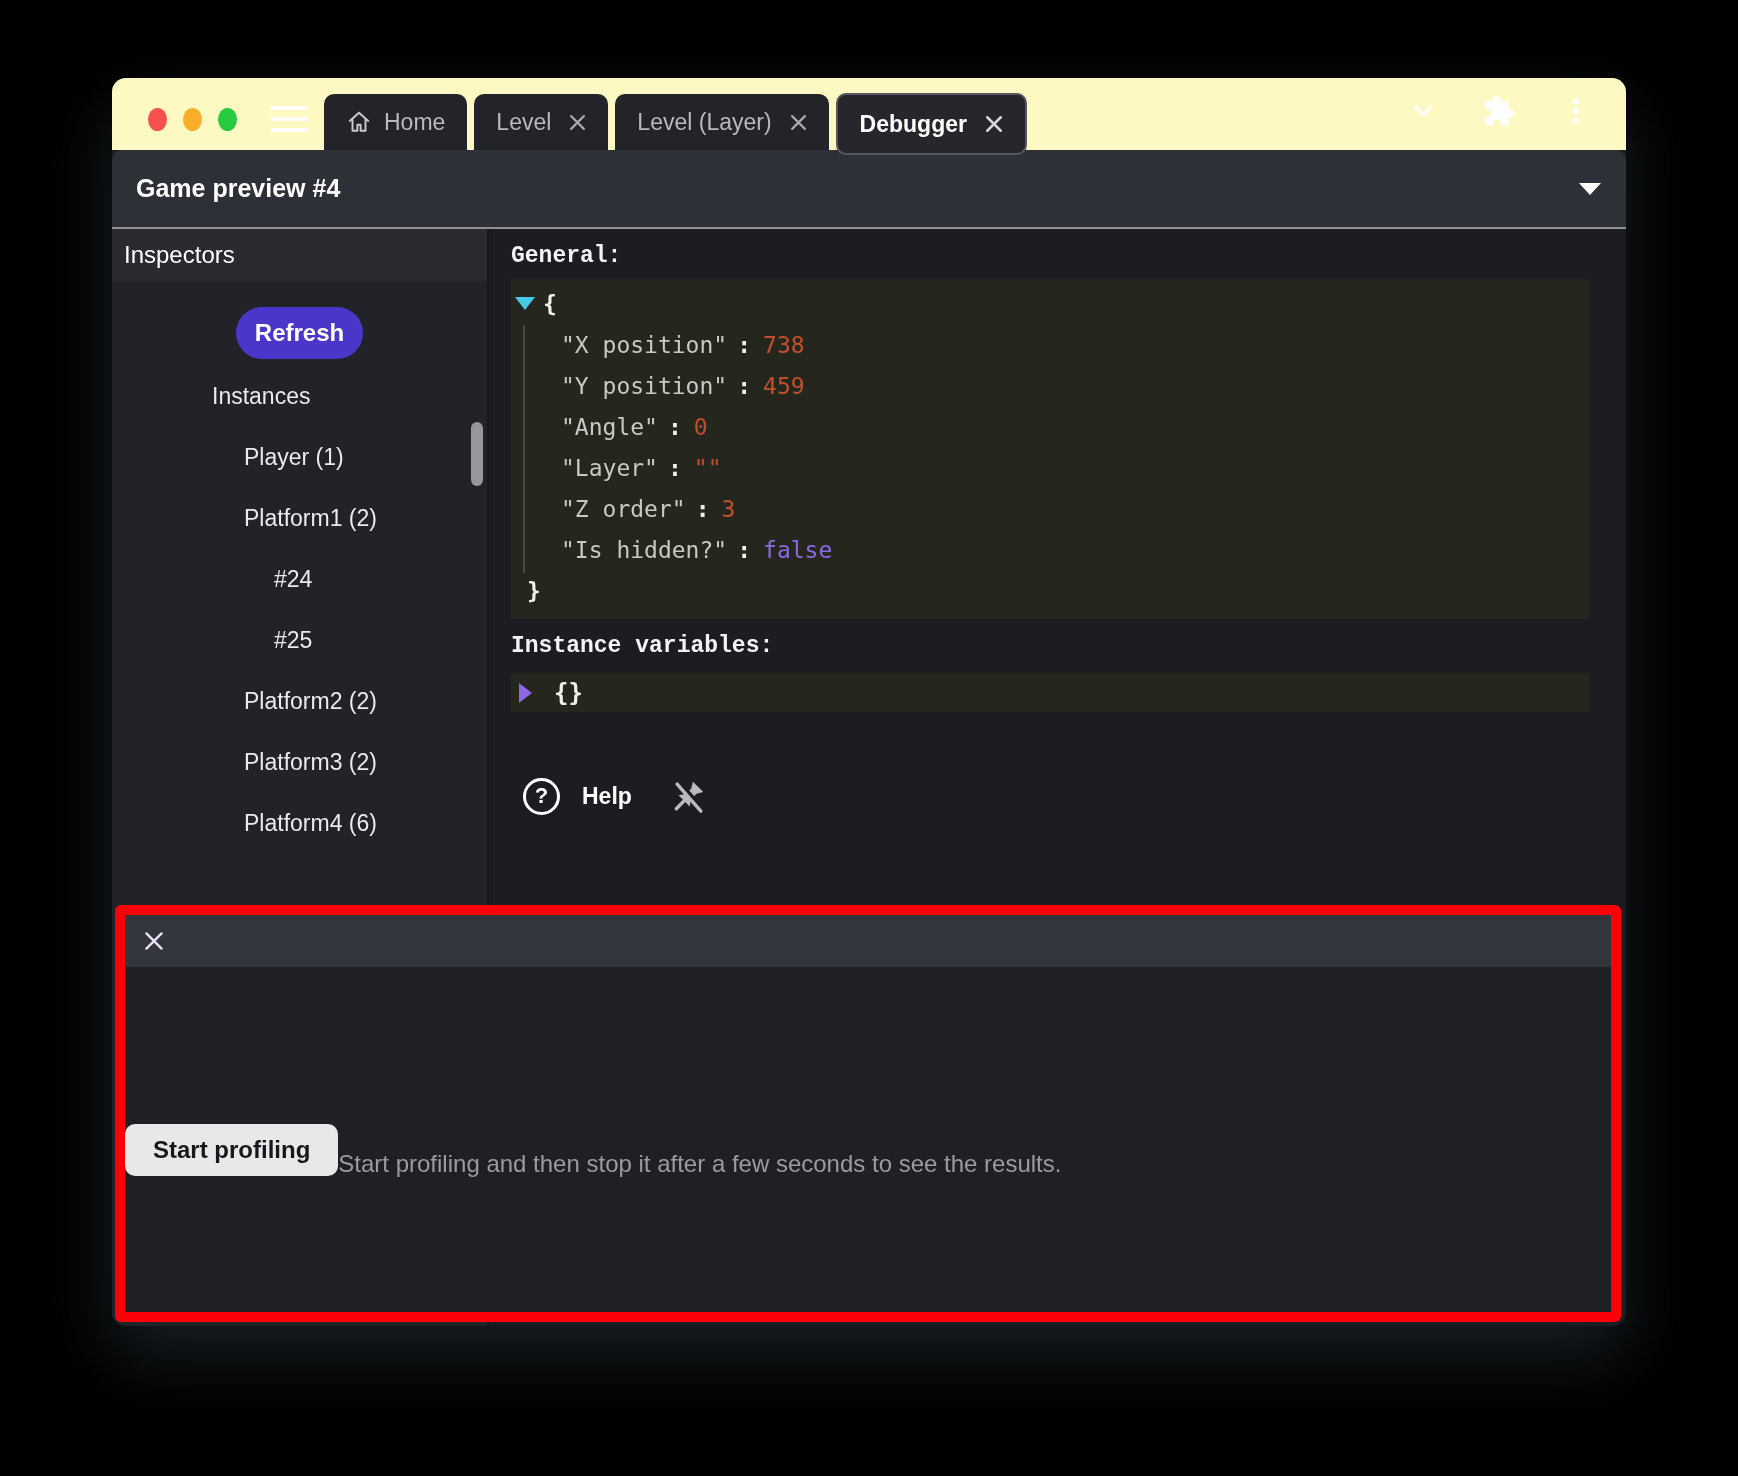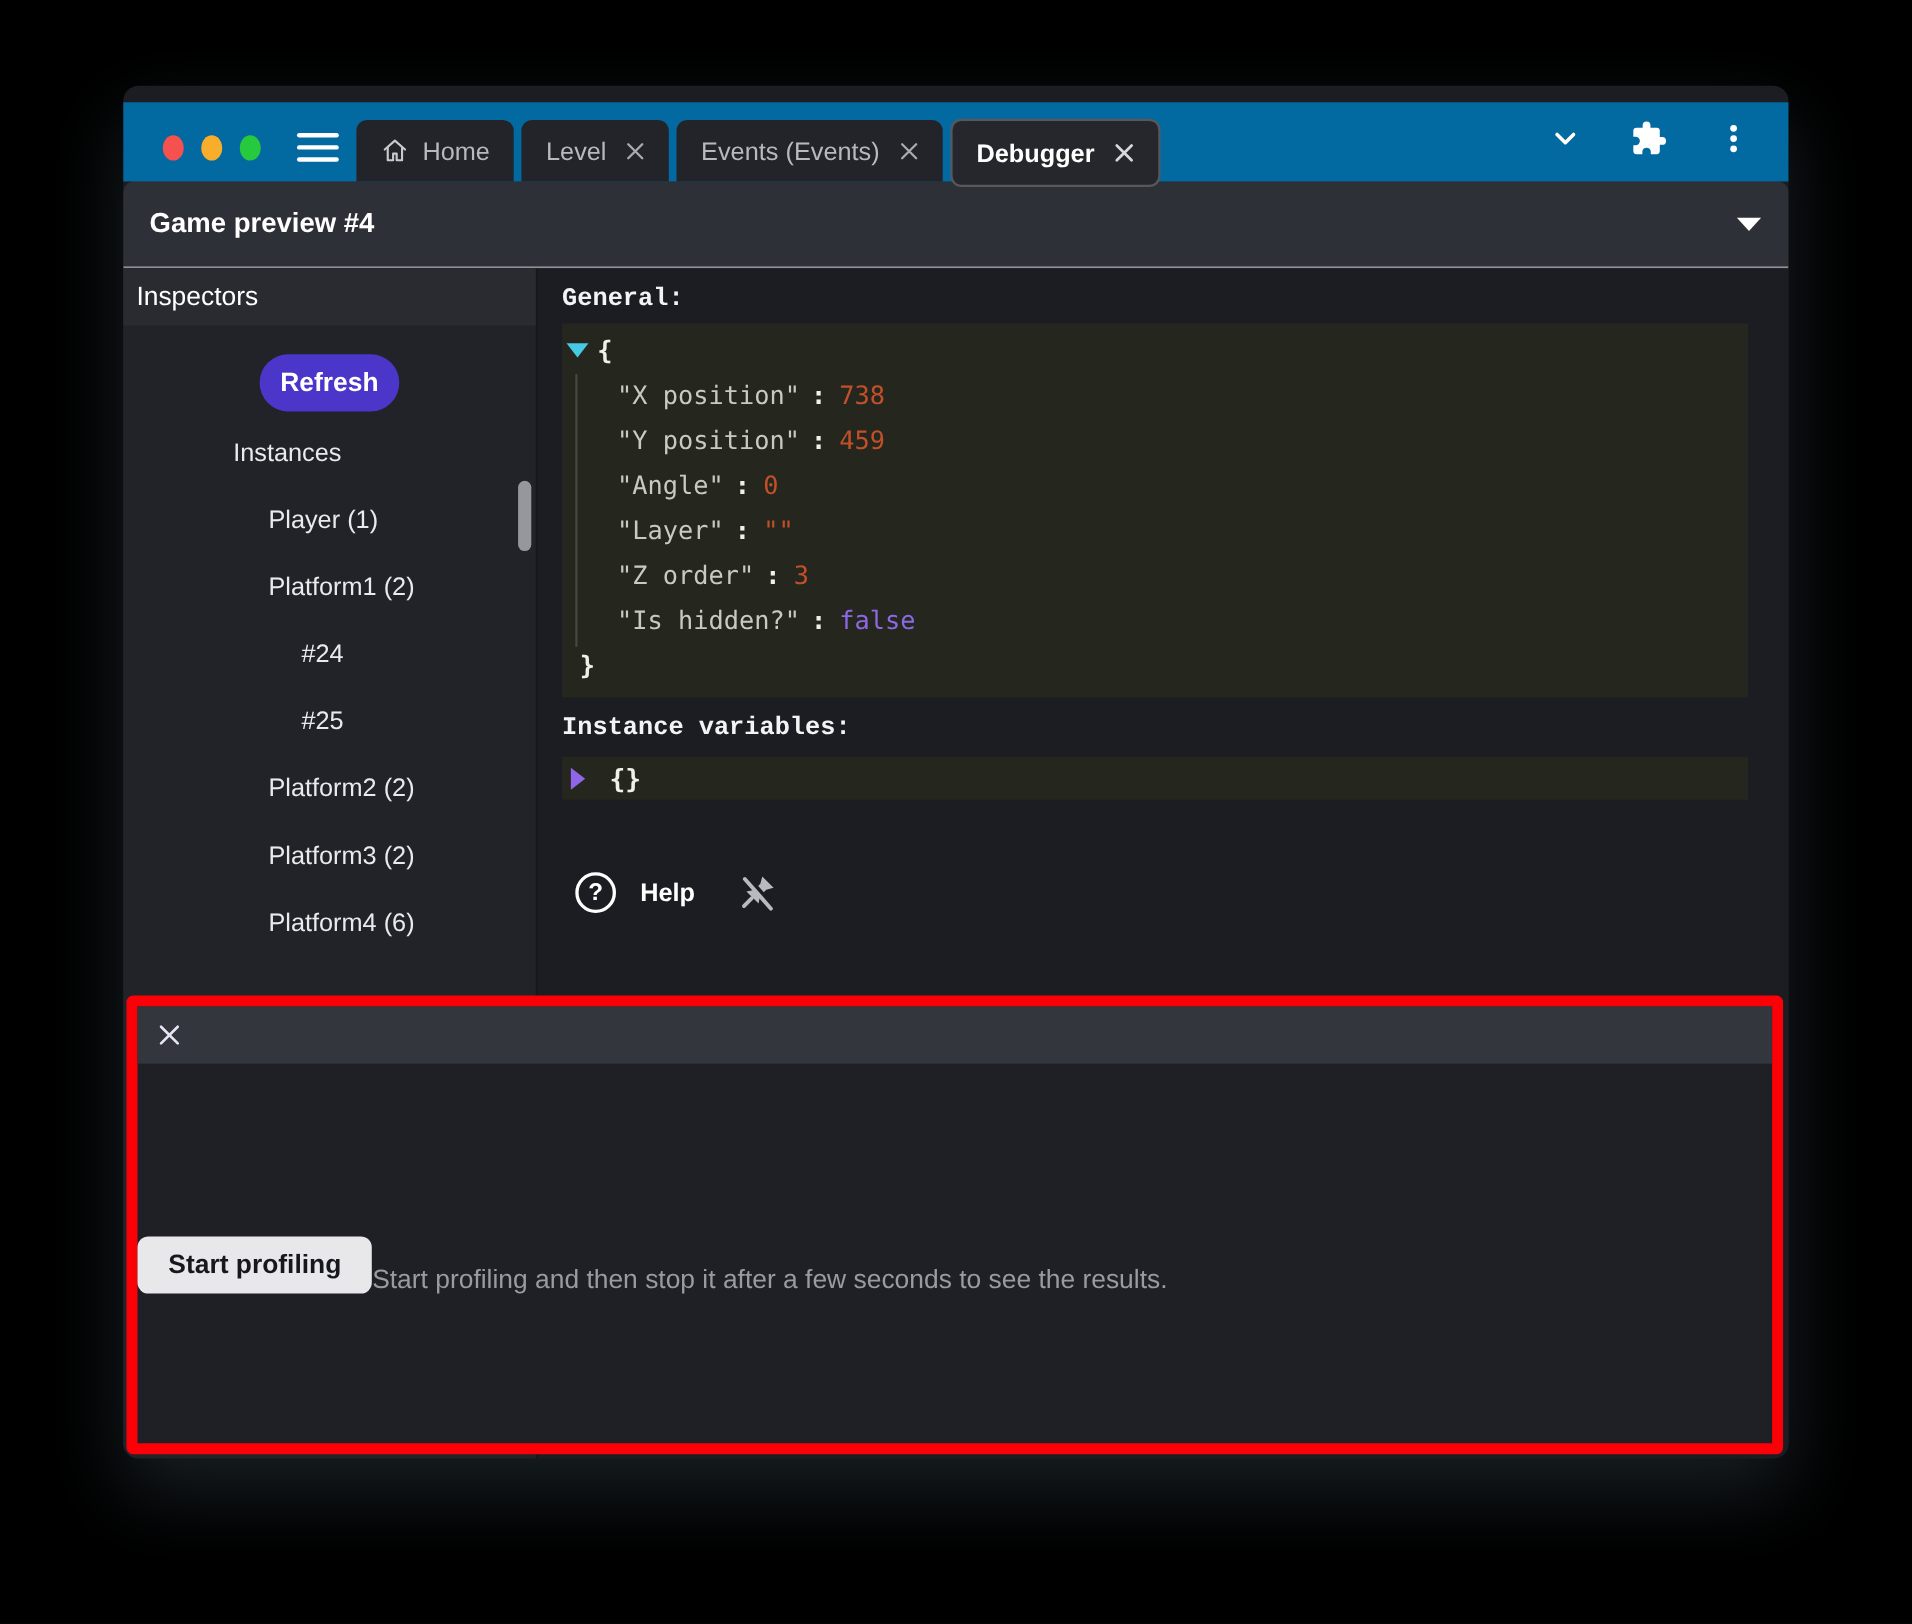--- a/index.html
+++ b/index.html
@@ -5,21 +5,21 @@
   * { margin:0; padding:0; box-sizing:border-box; }
   html,body { width:1738px; height:1476px; background:#000; overflow:hidden;
               font-family:"Liberation Sans", sans-serif; }
 
   .window { position:absolute; left:112px; top:78px; width:1514px; height:1248px;
             background:#1b1d22; border-radius:14px; overflow:hidden;
             box-shadow:0 30px 70px rgba(70,90,100,.35), 0 10px 30px rgba(0,0,0,.85);
             display:flex; flex-direction:column; }
 
   
-  .titlebar { position:relative; height:72px; background:#0369a1; flex:0 0 auto;margin-top:15px; }
+  .titlebar { position:relative; height:72px; background:#fef9c3; flex:0 0 auto; }
   .traffic { position:absolute; left:36px; top:30px; display:flex; gap:16px; }
   .light { width:19px; height:23px; border-radius:50%; }
   .light.red{ background:#f4514f; } .light.yellow{ background:#f9ae2b; } .light.green{ background:#27c93f; }
   .hamburger { position:absolute; left:158px; top:28px; width:38px; height:26px;
                display:flex; flex-direction:column; justify-content:space-between; cursor:pointer; }
   .hamburger span { display:block; height:4px; border-radius:2px; background:#fff; }
   .tabs { position:absolute; left:212px; bottom:0; display:flex; align-items:flex-end; gap:7px; }
   .tab { height:56px; background:#232429; border-radius:10px 10px 0 0;
          display:flex; align-items:center; gap:12px; padding:0 22px;
          color:#b8b9be; font-size:23px; white-space:nowrap; cursor:pointer; }
@@ -147,21 +147,21 @@
       </div>
       <div class="tab">
         <span>Level</span>
         <span class="tclose">
           <svg width="17" height="17" viewBox="0 0 16 16">
               <path d="M2 2 L14 14 M14 2 L2 14" stroke="#a9aaaf" stroke-width="2" stroke-linecap="round"></path>
             </svg>
         </span>
       </div>
       <div class="tab">
-        <span>Events (Events)</span>
+        <span>Level (Layer)</span>
         <span class="tclose">
           <svg width="17" height="17" viewBox="0 0 16 16">
               <path d="M2 2 L14 14 M14 2 L2 14" stroke="#a9aaaf" stroke-width="2" stroke-linecap="round"></path>
             </svg>
         </span>
       </div>
       <div class="tab active">
         <span>Debugger</span>
         <span class="tclose">
           <svg width="18" height="18" viewBox="0 0 16 16">

